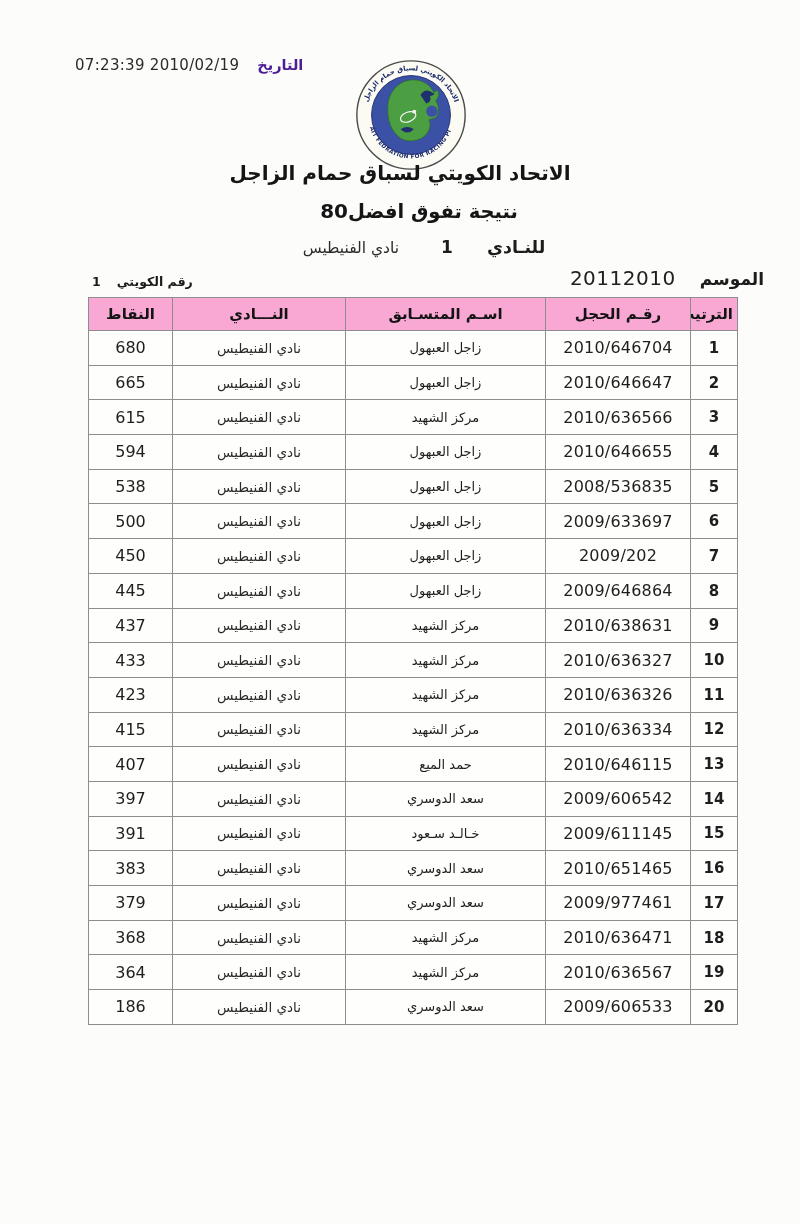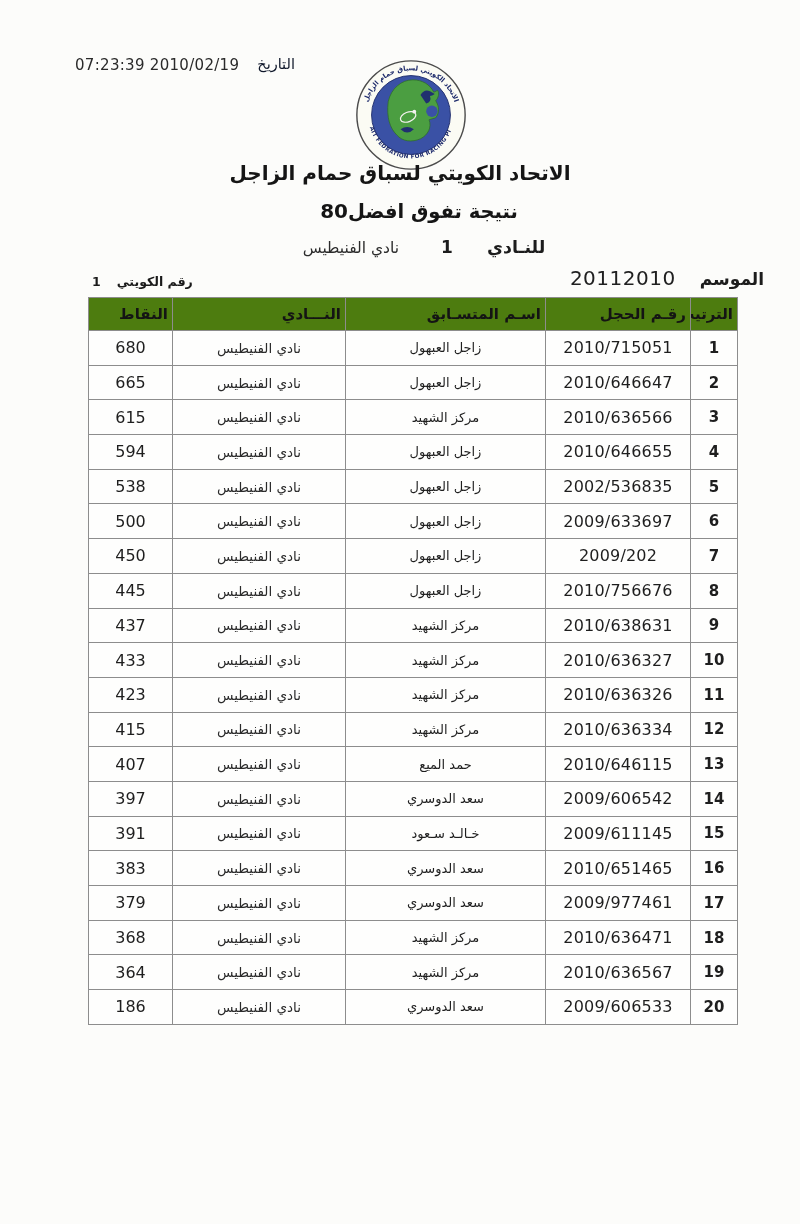--- a/index.html
+++ b/index.html
@@ -2,42 +2,42 @@
 <html lang="ar"><head>
 <meta charset="utf-8">
 <style>
   html,body{margin:0;padding:0;background:#fcfcfa;}
   .sheet{
     position:relative;width:800px;height:1224px;margin:0 auto;
     background:#fcfcfa;color:#1c1c1c;direction:rtl;overflow:hidden;
     font-family:"DejaVu Sans",sans-serif;
   }
   
-  .date-row{position:absolute;top:56px;left:75px;direction:ltr;display:flex;align-items:flex-start;gap:18px;}
+  .date-row{position:absolute;top:56px;left:75px;direction:ltr;display:flex;align-items:center;gap:18px;}
   .date-value{font-size:15px;letter-spacing:.3px;color:#2a2a2a;}
-  .date-label{font-weight:normal;font-size:14.5px;color:#0f172a;}
+  .date-label{font-weight:bold;font-size:14.5px;color:#4c1d95;}
   
   .logo{position:absolute;top:58px;left:354px;width:114px;height:114px;}
   
   .title1{position:absolute;top:161px;left:0;width:100%;text-align:center;font-size:20px;font-weight:bold;color:#151515;}
   .title2{position:absolute;top:199px;left:0;width:100%;display:flex;justify-content:center;align-items:baseline;font-weight:bold;font-size:19.5px;color:#151515;}
   .t2-num{font-size:20px;margin-right:0;margin-left:38px;}
   .title3{position:absolute;top:237px;left:0;width:100%;display:flex;justify-content:center;align-items:baseline;transform:translateX(24px);}
   .t3-label{font-weight:bold;font-size:17.5px;}
   .t3-num{font-weight:bold;font-size:17px;margin-right:34px;margin-left:42px;}
   .t3-club{font-size:15.5px;color:#2b2b2b;}
   
   .season-row{position:absolute;top:266px;right:36px;display:flex;align-items:baseline;gap:24px;}
   .season-label{font-weight:bold;font-size:17px;}
   .season-value{font-size:20px;direction:ltr;letter-spacing:.5px;color:#202020;}
   .page-row{position:absolute;top:274px;left:92px;display:flex;align-items:baseline;gap:16px;font-size:12.5px;font-weight:bold;color:#1a1a1a;}
   
   .results-table{position:absolute;top:297px;left:88px;width:649px;border-collapse:collapse;table-layout:fixed;background:#fefefd;}
   .results-table th,.results-table td{border:1px solid #8d8d8d;text-align:center;vertical-align:middle;padding:0 4px;overflow:hidden;}
-  .results-table th{background:#4d7c0f;height:32px;font-size:15px;font-weight:bold;color:#141414;text-align:right;}
+  .results-table th{background:#f9a8d4;height:32px;font-size:15px;font-weight:bold;color:#141414;}
   .results-table td{height:33.7px;color:#1e1e1e;}
   td.c-rank{font-weight:bold;font-size:15px;}
   td.c-ring{font-size:16px;direction:ltr;letter-spacing:.2px;}
   td.c-name{font-size:13px;}
   td.c-club{font-size:13.5px;color:#2a2a2a;}
   td.c-points{font-size:16px;}
 </style>
 </head>
 <body>
 
@@ -104,21 +104,21 @@
         <th>الترتيب</th>
         <th>رقـم الحجل</th>
         <th>اسـم المتسـابق</th>
         <th>النـــادي</th>
         <th>النقاط</th>
       </tr>
     </thead>
     <tbody>
         <tr>
       <td class="c-rank">1</td>
-      <td class="c-ring">2010/715051</td>
+      <td class="c-ring">2010/646704</td>
       <td class="c-name">زاجل العبهول</td>
       <td class="c-club">نادي الفنيطيس</td>
       <td class="c-points">680</td>
     </tr>
         <tr>
       <td class="c-rank">2</td>
       <td class="c-ring">2010/646647</td>
       <td class="c-name">زاجل العبهول</td>
       <td class="c-club">نادي الفنيطيس</td>
       <td class="c-points">665</td>
@@ -132,42 +132,42 @@
     </tr>
         <tr>
       <td class="c-rank">4</td>
       <td class="c-ring">2010/646655</td>
       <td class="c-name">زاجل العبهول</td>
       <td class="c-club">نادي الفنيطيس</td>
       <td class="c-points">594</td>
     </tr>
         <tr>
       <td class="c-rank">5</td>
-      <td class="c-ring">2002/536835</td>
+      <td class="c-ring">2008/536835</td>
       <td class="c-name">زاجل العبهول</td>
       <td class="c-club">نادي الفنيطيس</td>
       <td class="c-points">538</td>
     </tr>
         <tr>
       <td class="c-rank">6</td>
       <td class="c-ring">2009/633697</td>
       <td class="c-name">زاجل العبهول</td>
       <td class="c-club">نادي الفنيطيس</td>
       <td class="c-points">500</td>
     </tr>
         <tr>
       <td class="c-rank">7</td>
       <td class="c-ring">2009/202</td>
       <td class="c-name">زاجل العبهول</td>
       <td class="c-club">نادي الفنيطيس</td>
       <td class="c-points">450</td>
     </tr>
         <tr>
       <td class="c-rank">8</td>
-      <td class="c-ring">2010/756676</td>
+      <td class="c-ring">2009/646864</td>
       <td class="c-name">زاجل العبهول</td>
       <td class="c-club">نادي الفنيطيس</td>
       <td class="c-points">445</td>
     </tr>
         <tr>
       <td class="c-rank">9</td>
       <td class="c-ring">2010/638631</td>
       <td class="c-name">مركز الشهيد</td>
       <td class="c-club">نادي الفنيطيس</td>
       <td class="c-points">437</td>

